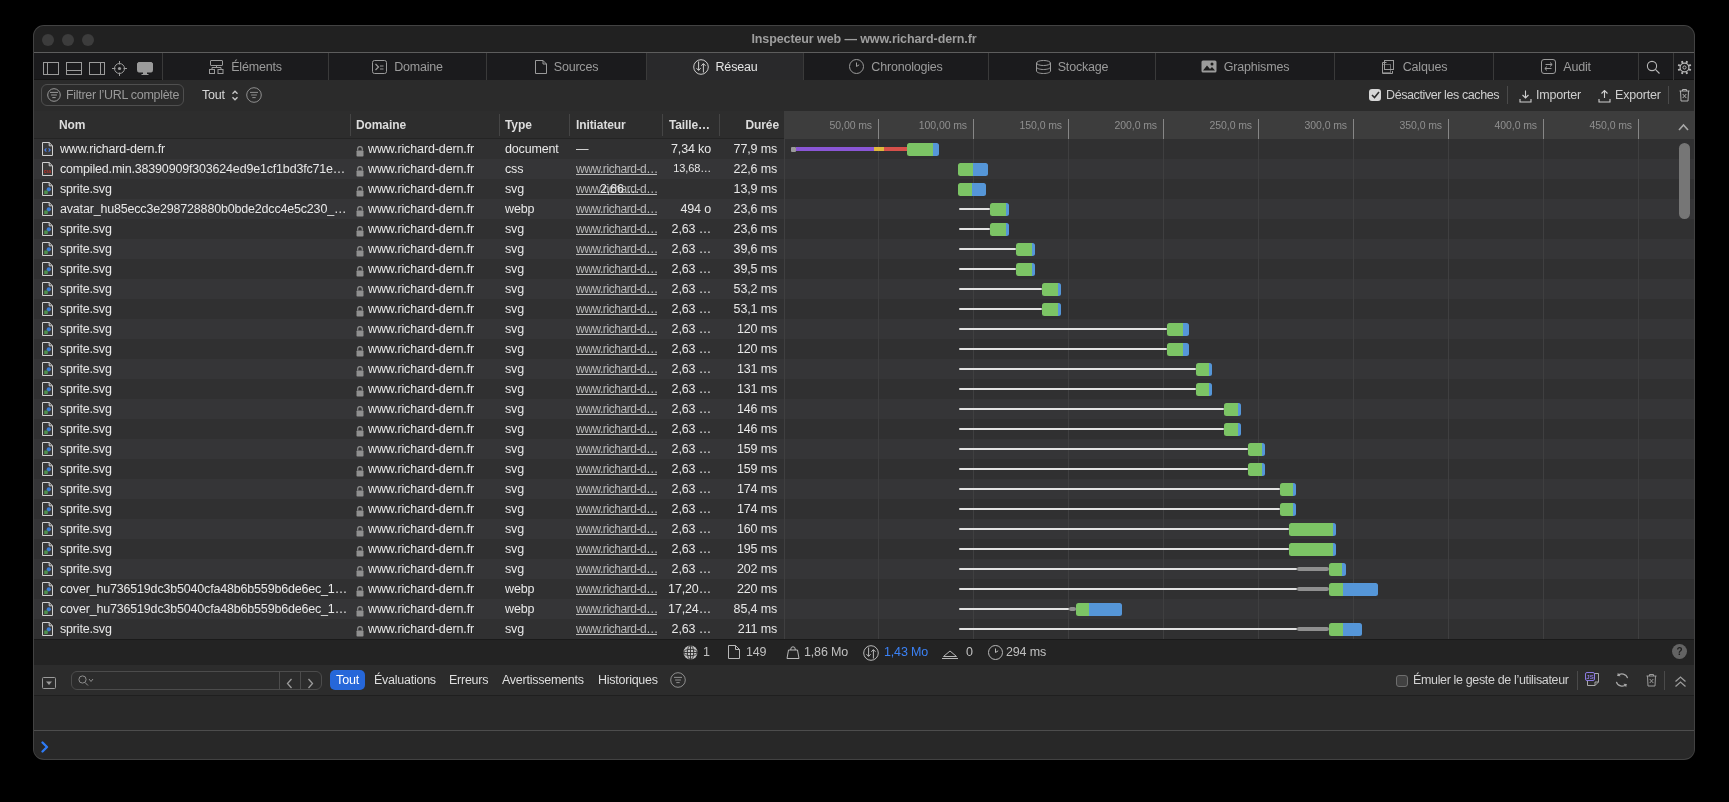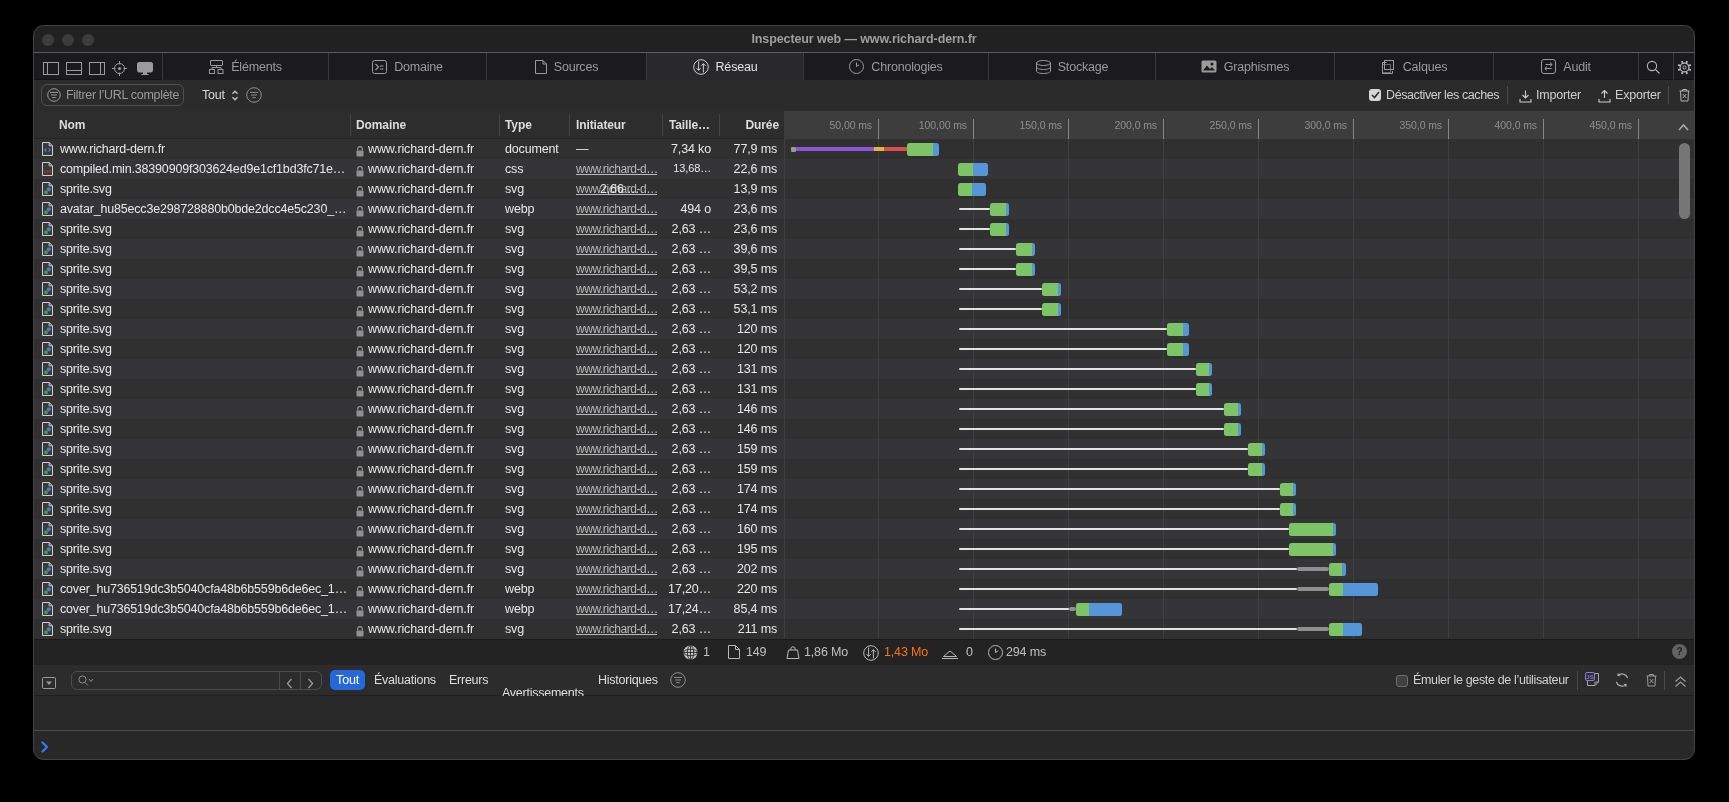--- a/index.html
+++ b/index.html
@@ -771,21 +771,21 @@
 <div class="abs" style="left:752px;top:619px;width:16px;height:15px;"><svg width="14" height="13" viewBox="0 0 14 13" style="">
         <path d="M2.5 4 L1 12.5 H13 L11.5 4 Z" fill="none" stroke="#b8b8b8"></path>
         <path d="M4.8 4 V3 A2.2 2.2 0 0 1 9.2 3 V4" fill="none" stroke="#b8b8b8"></path>
       </svg></div>
 <div class="abs" style="left:770px;top:619px;height:15px;font-size:12.5px;letter-spacing:-0.15px;color:#c0c0c0;">1,86 Mo</div>
 <div class="abs" style="left:829px;top:619px;width:16px;height:15px;"><svg width="16" height="16" viewBox="0 0 16 16" style="">
         <circle cx="8" cy="8" r="7.3" fill="none" stroke="#b8b8b8"></circle>
         <path d="M5.6 2.5 V11 M3.5 9.2 L5.6 11.5 L7.7 9.2" fill="none" stroke="#b8b8b8"></path>
         <path d="M10.4 13.5 V5 M8.3 6.8 L10.4 4.5 L12.5 6.8" fill="none" stroke="#b8b8b8"></path>
       </svg></div>
-<div class="abs" style="left:850px;top:619px;height:15px;font-size:12.5px;letter-spacing:-0.15px;color:#f97316;">1,43 Mo</div>
+<div class="abs" style="left:850px;top:619px;height:15px;font-size:12.5px;letter-spacing:-0.15px;color:#3b82f6;">1,43 Mo</div>
 <div class="abs" style="left:907px;top:619px;width:16px;height:15px;"><svg width="18" height="11" viewBox="0 0 18 11" style="">
         <path d="M2.5 8.5 L9 3 L15.5 8.5 Z" fill="none" stroke="#b8b8b8"></path>
         <line x1="1" y1="10.5" x2="17" y2="10.5" stroke="#b8b8b8"></line>
       </svg></div>
 <div class="abs" style="left:932px;top:619px;height:15px;font-size:12.5px;letter-spacing:-0.15px;color:#c0c0c0;">0</div>
 <div class="abs" style="left:954px;top:619px;width:16px;height:15px;"><svg width="15" height="15" viewBox="0 0 15 15" style="">
         <circle cx="7.5" cy="7.5" r="7" fill="none" stroke="#b8b8b8"></circle>
         <path d="M7.5 3.5 V7.5 L10.2 5.8" fill="none" stroke="#b8b8b8"></path>
       </svg></div>
 <div class="abs" style="left:972px;top:619px;height:15px;font-size:12.5px;letter-spacing:-0.15px;color:#c0c0c0;">294 ms</div>
@@ -809,21 +809,21 @@
 <div class="abs" style="left:266px;top:645px;width:1px;height:19px;background:#4c4c4c;"></div>
 <div class="abs" style="left:252px;top:649px;width:7px;height:11px;"><svg width="7" height="11" viewBox="0 0 7 11" style="">
         <path d="M5.5 1 L1.5 5.5 L5.5 10" fill="none" stroke="#9b9b9b" stroke-width="1.3"></path>
       </svg></div>
 <div class="abs" style="left:273px;top:649px;width:7px;height:11px;"><svg width="7" height="11" viewBox="0 0 7 11" style="">
         <path d="M1.5 1 L5.5 5.5 L1.5 10" fill="none" stroke="#9b9b9b" stroke-width="1.3"></path>
       </svg></div>
 <div class="abs" style="left:296px;top:644px;width:35px;height:20px;background:#2667d9;border-radius:5px;color:#fff;font-size:12.5px;letter-spacing:-0.2px;display:flex;align-items:center;justify-content:center;">Tout</div>
 <div class="abs" style="left:340px;top:647px;height:15px;font-size:12.5px;letter-spacing:-0.25px;color:#dedede;">Évaluations</div>
 <div class="abs" style="left:415px;top:647px;height:15px;font-size:12.5px;letter-spacing:-0.25px;color:#dedede;">Erreurs</div>
-<div class="abs" style="left:468px;top:647px;height:15px;font-size:12.5px;letter-spacing:-0.25px;color:#dedede;margin-top:13px;">Avertissements</div>
+<div class="abs" style="left:468px;top:647px;height:15px;font-size:12.5px;letter-spacing:-0.25px;color:#dedede;">Avertissements</div>
 <div class="abs" style="left:564px;top:647px;height:15px;font-size:12.5px;letter-spacing:-0.25px;color:#dedede;">Historiques</div>
 <div class="abs" style="left:636px;top:646px;width:16px;height:16px;"><svg width="16" height="16" viewBox="0 0 16 16" style="">
         <circle cx="8" cy="8" r="7.3" fill="none" stroke="#8f8f8f"></circle>
         <line x1="4" y1="5.4" x2="12" y2="5.4" stroke="#8f8f8f"></line>
         <line x1="5.1" y1="8" x2="10.9" y2="8" stroke="#8f8f8f"></line>
         <line x1="6.3" y1="10.6" x2="9.7" y2="10.6" stroke="#8f8f8f"></line>
       </svg></div>
 <div class="abs" style="left:1362px;top:649px;width:12px;height:12px;border-radius:3px;border:1px solid #6e6e6e;background:#414141;"></div>
 <div class="abs" style="left:1379px;top:647px;width:170px;height:15px;color:#d2d2d2;font-size:12.5px;letter-spacing:-0.35px;white-space:nowrap;">Émuler le geste de l’utilisateur</div>
 <div class="abs" style="left:1543px;top:645px;width:1px;height:19px;background:#4a4a4a;"></div>

